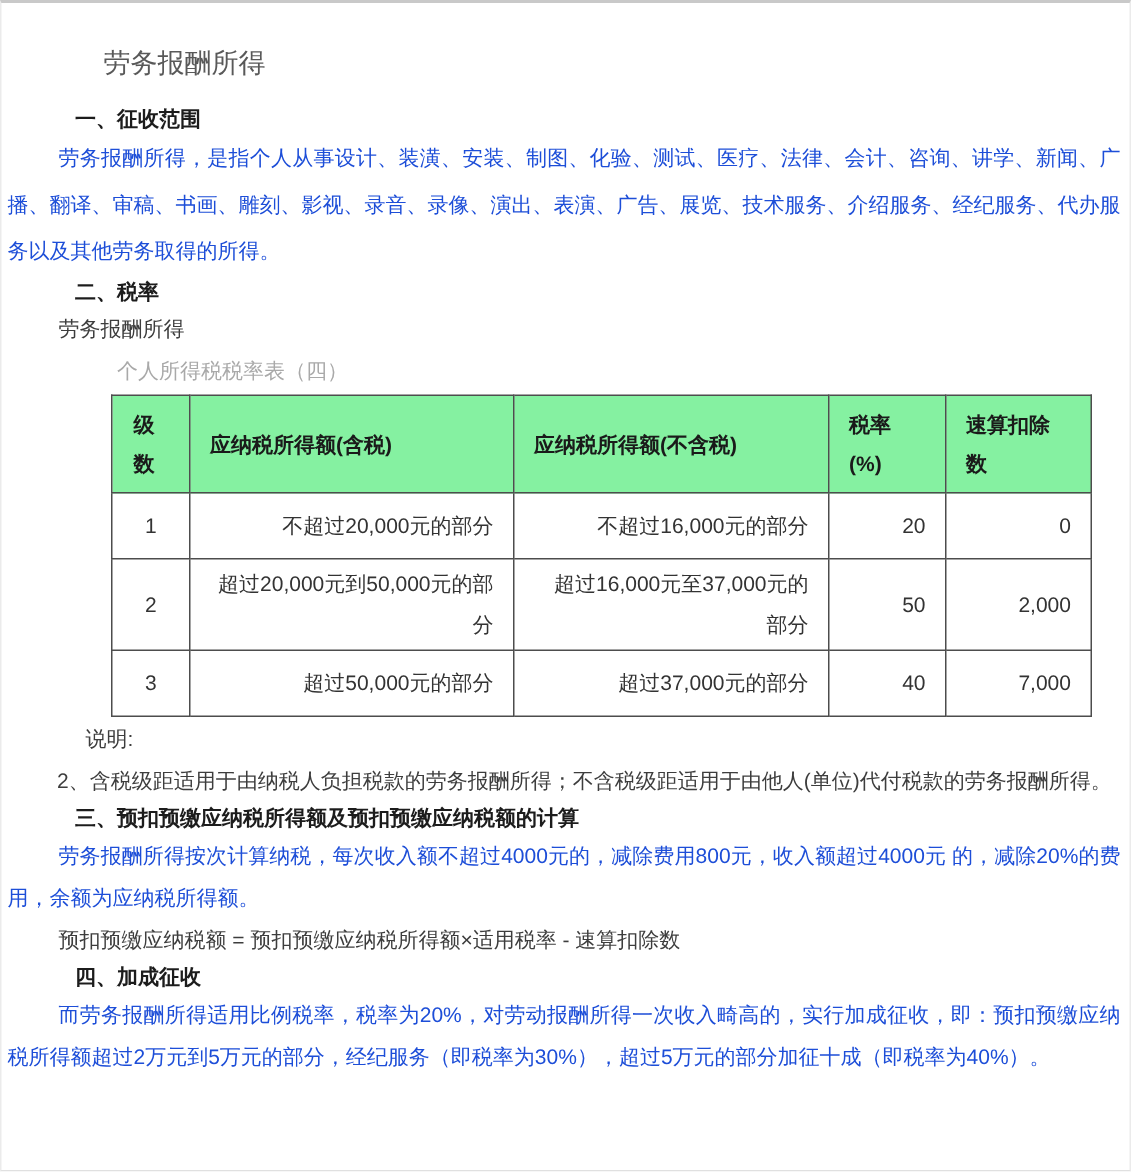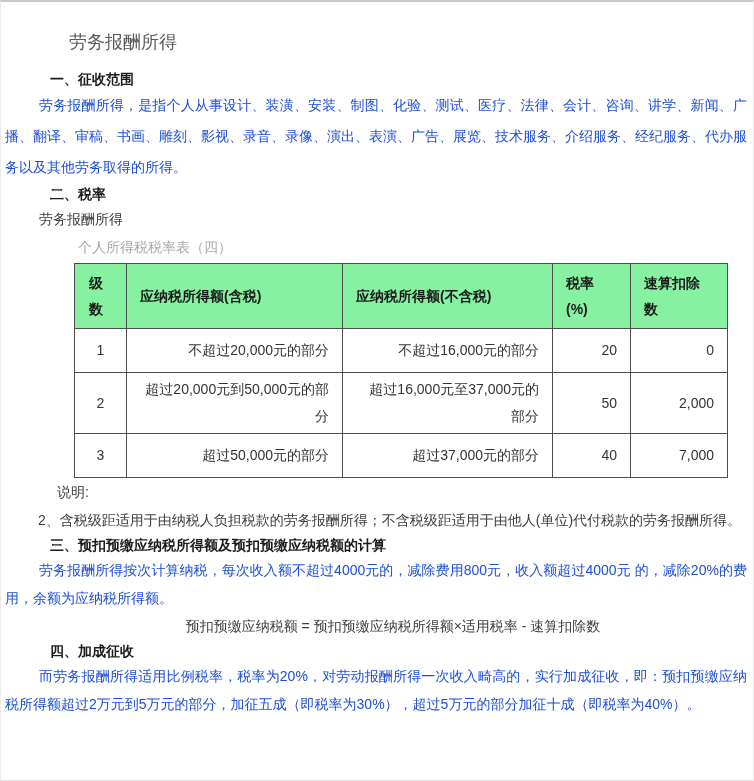--- a/index.html
+++ b/index.html
@@ -41,21 +41,21 @@
     line-height: 31px;
     text-indent: 34px;
     text-align: justify;
     color: #1d4ed8;
   }
   .body-para.lh28 { line-height: 28px; }
   .plain-line   { line-height: 28px; text-indent: 34px; }
   .caption-line { line-height: 28px; text-indent: 73px; color: var(--caption-color, #a9a9a9); }
   .notes-title  { line-height: 28px; text-indent: 52px; }
   .note-para    { line-height: 28px; text-indent: 33px; text-align: justify; }
-  .formula-line { line-height: 28px; text-indent: 34px; text-align: center; }
+  .formula-line { line-height: 28px; text-indent: 34px; }
 
   table.tax {
     border-collapse: collapse;
     table-layout: fixed;
     width: 653px;
     margin: 2px 0 0 69px;
   }
   table.tax th, table.tax td {
     border: 1px solid var(--table-border, #4d4d4d);
     font-size: 14px;
@@ -144,15 +144,15 @@
   </table>
 
   <p class="notes-title">说明:</p>
   <p class="note-para">2、含税级距适用于由纳税人负担税款的劳务报酬所得；不含税级距适用于由他人(单位)代付税款的劳务报酬所得。</p>
 
   <h2 class="sec-heading">三、预扣预缴应纳税所得额及预扣预缴应纳税额的计算</h2>
   <p class="body-para lh28">劳务报酬所得按次计算纳税，每次收入额不超过4000元的，减除费用800元，收入额超过4000元 的，减除20%的费用，余额为应纳税所得额。</p>
   <p class="formula-line">预扣预缴应纳税额 = 预扣预缴应纳税所得额×适用税率 - 速算扣除数</p>
 
   <h2 class="sec-heading">四、加成征收</h2>
-  <p class="body-para lh28">而劳务报酬所得适用比例税率，税率为20%，对劳动报酬所得一次收入畸高的，实行加成征收，即：预扣预缴应纳税所得额超过2万元到5万元的部分，加征五成（即税率为30%），超过5万元的部分加征十成（即税率为40%）。</p>
+  <p class="body-para lh28">而劳务报酬所得适用比例税率，税率为20%，对劳动报酬所得一次收入畸高的，实行加成征收，即：预扣预缴应纳税所得额超过2万元到5万元的部分，经纪服务（即税率为30%），超过5万元的部分加征十成（即税率为40%）。</p>
 
 </div>
 
 </body></html>

